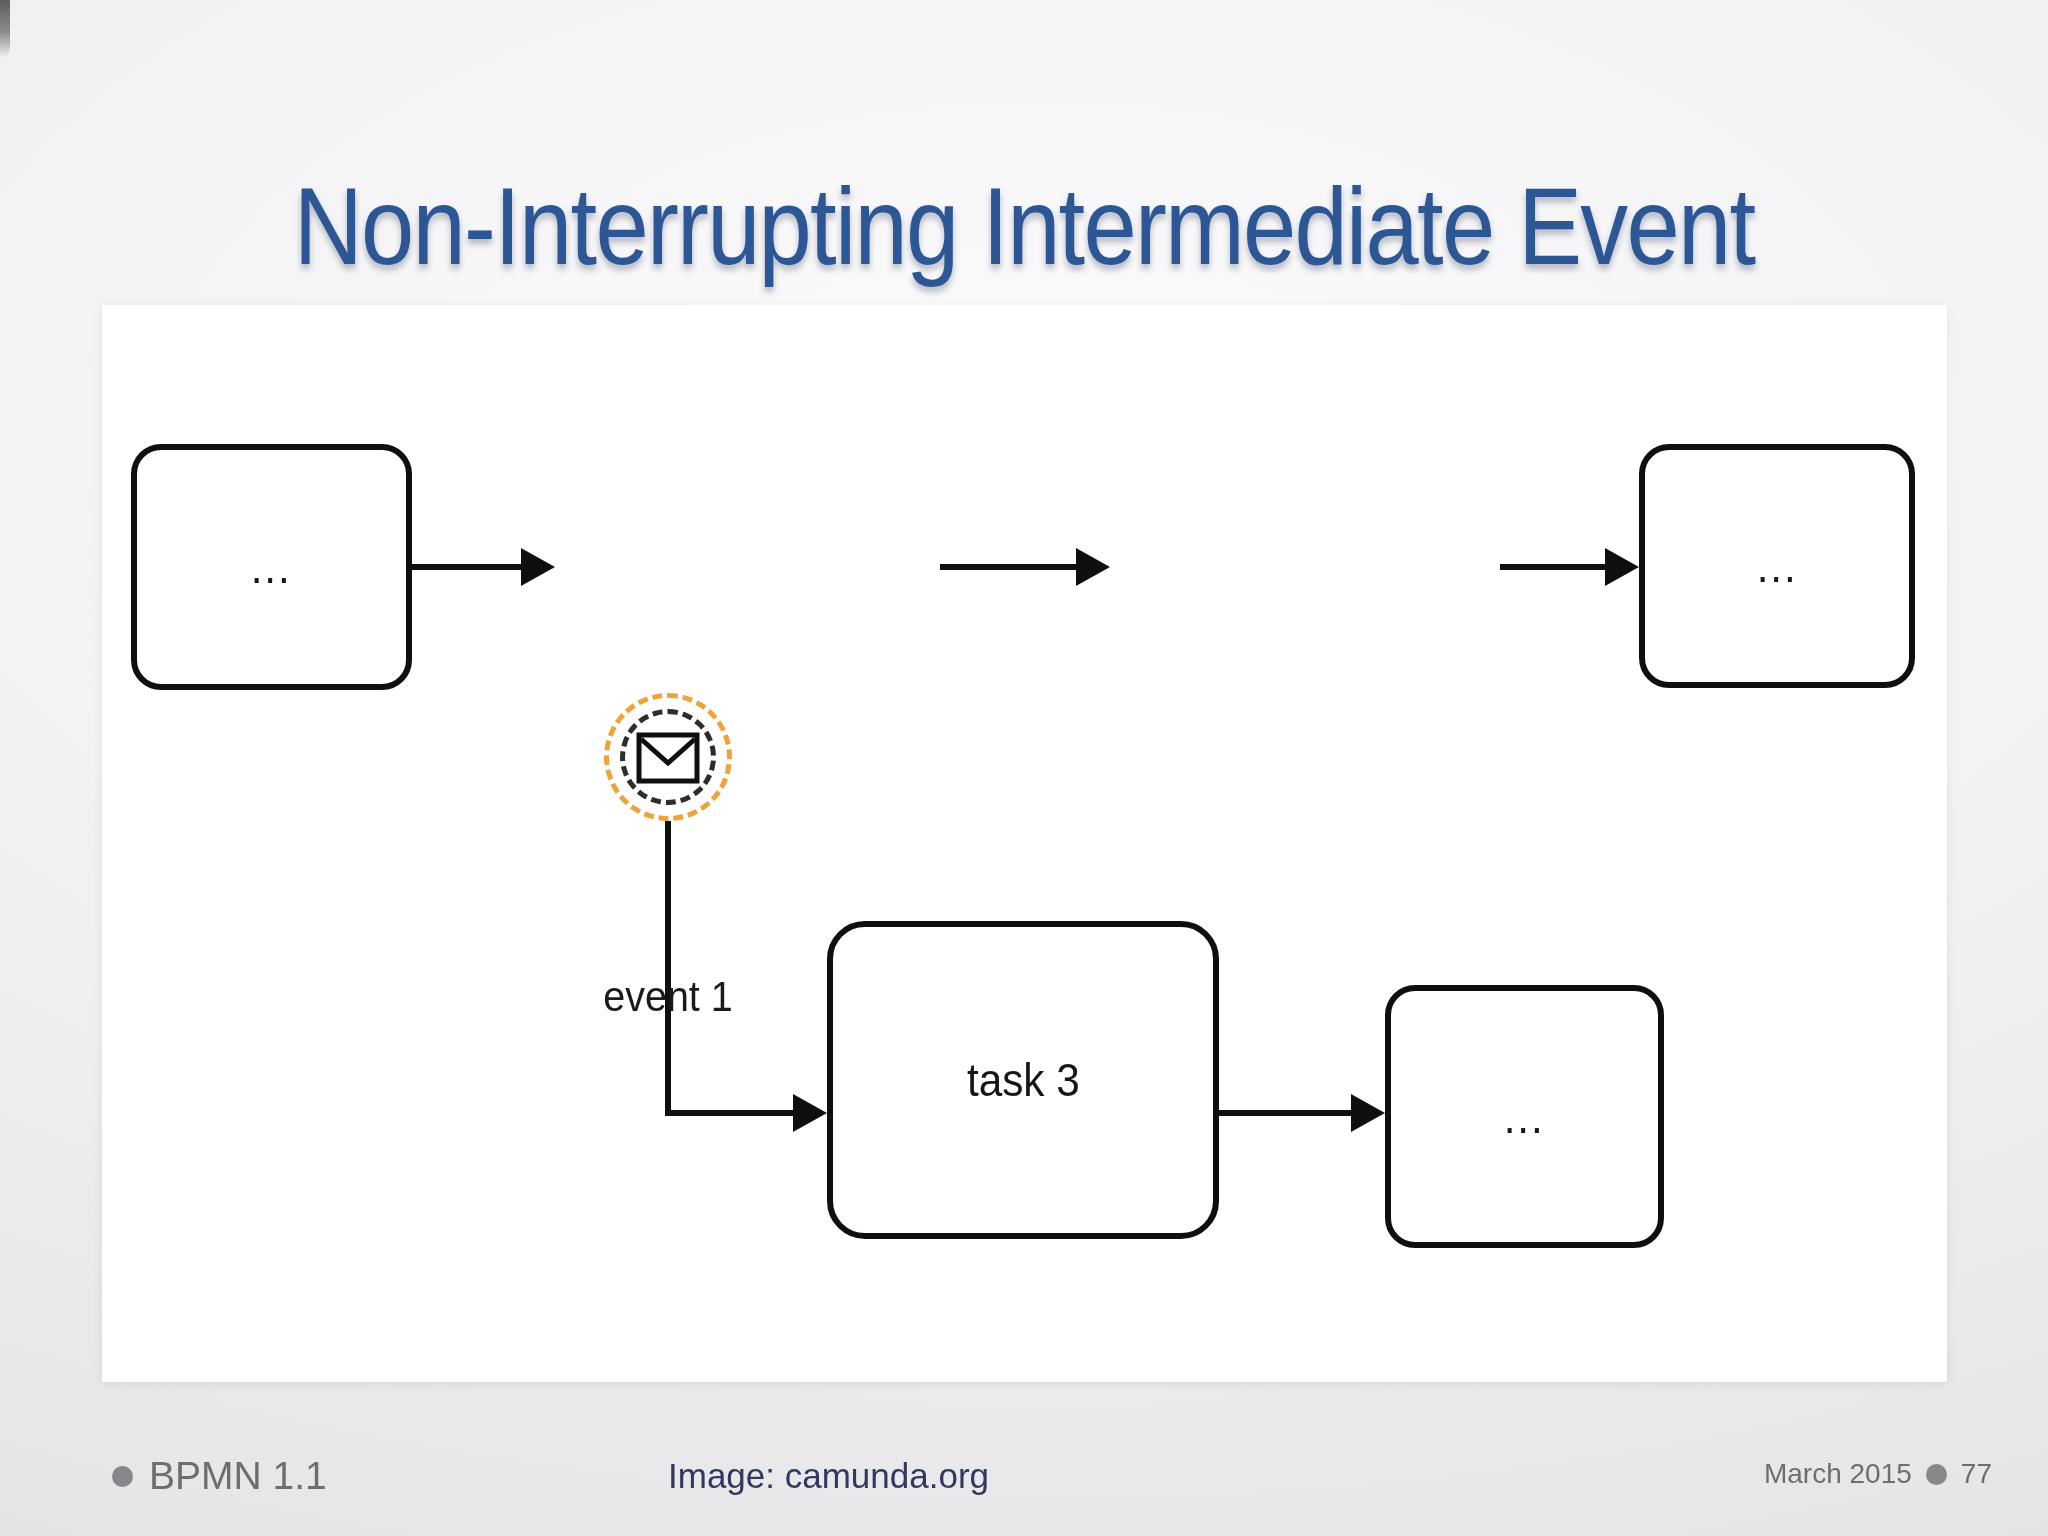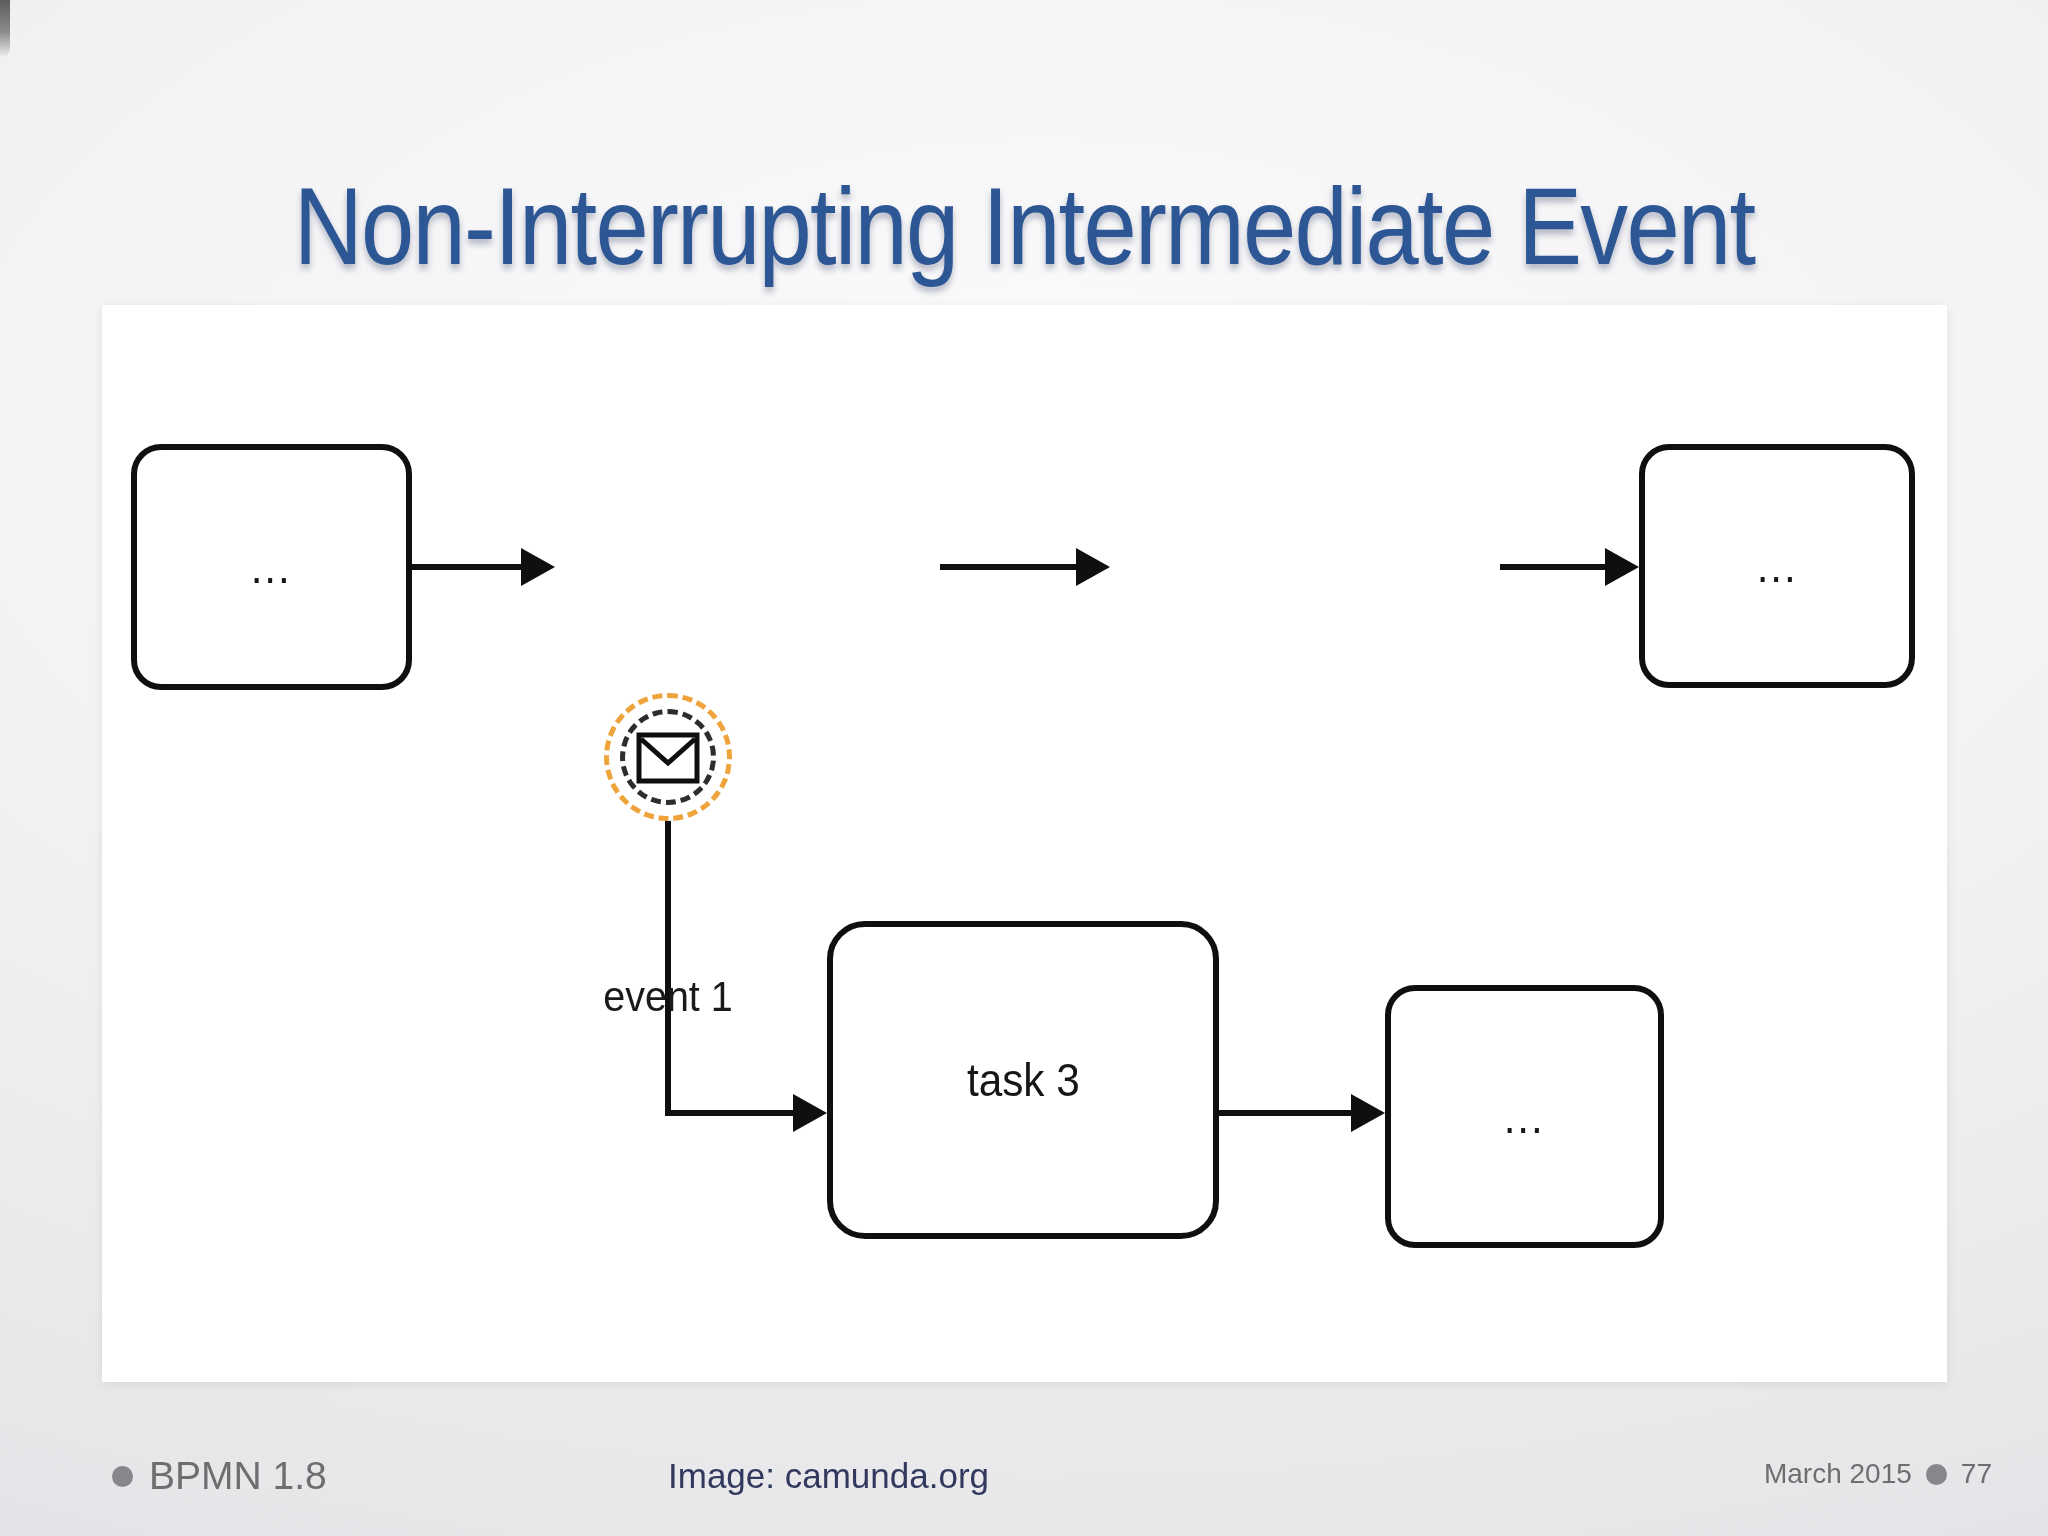--- a/index.html
+++ b/index.html
@@ -154,21 +154,21 @@
     <svg class="event-envelope" width="64" height="52" viewBox="0 0 64 52">
       <rect x="3" y="3" width="58" height="46" fill="#ffffff" stroke="#0f0f0f" stroke-width="5"></rect>
       <polyline points="5,7 32,31 59,7" fill="none" stroke="#0f0f0f" stroke-width="5"></polyline>
     </svg>
 
     <div class="event-label">event 1</div>
   </div>
 
   <div class="footer-left">
     <div class="bullet"></div>
-    <span>BPMN 1.8</span>
+    <span>BPMN 1.1</span>
   </div>
 
   <div class="footer-center">
     <span>Image: camunda.org</span>
   </div>
 
   <div class="footer-right">
     <span>March 2015</span>
     <div class="bullet"></div>
     <span>77</span>

